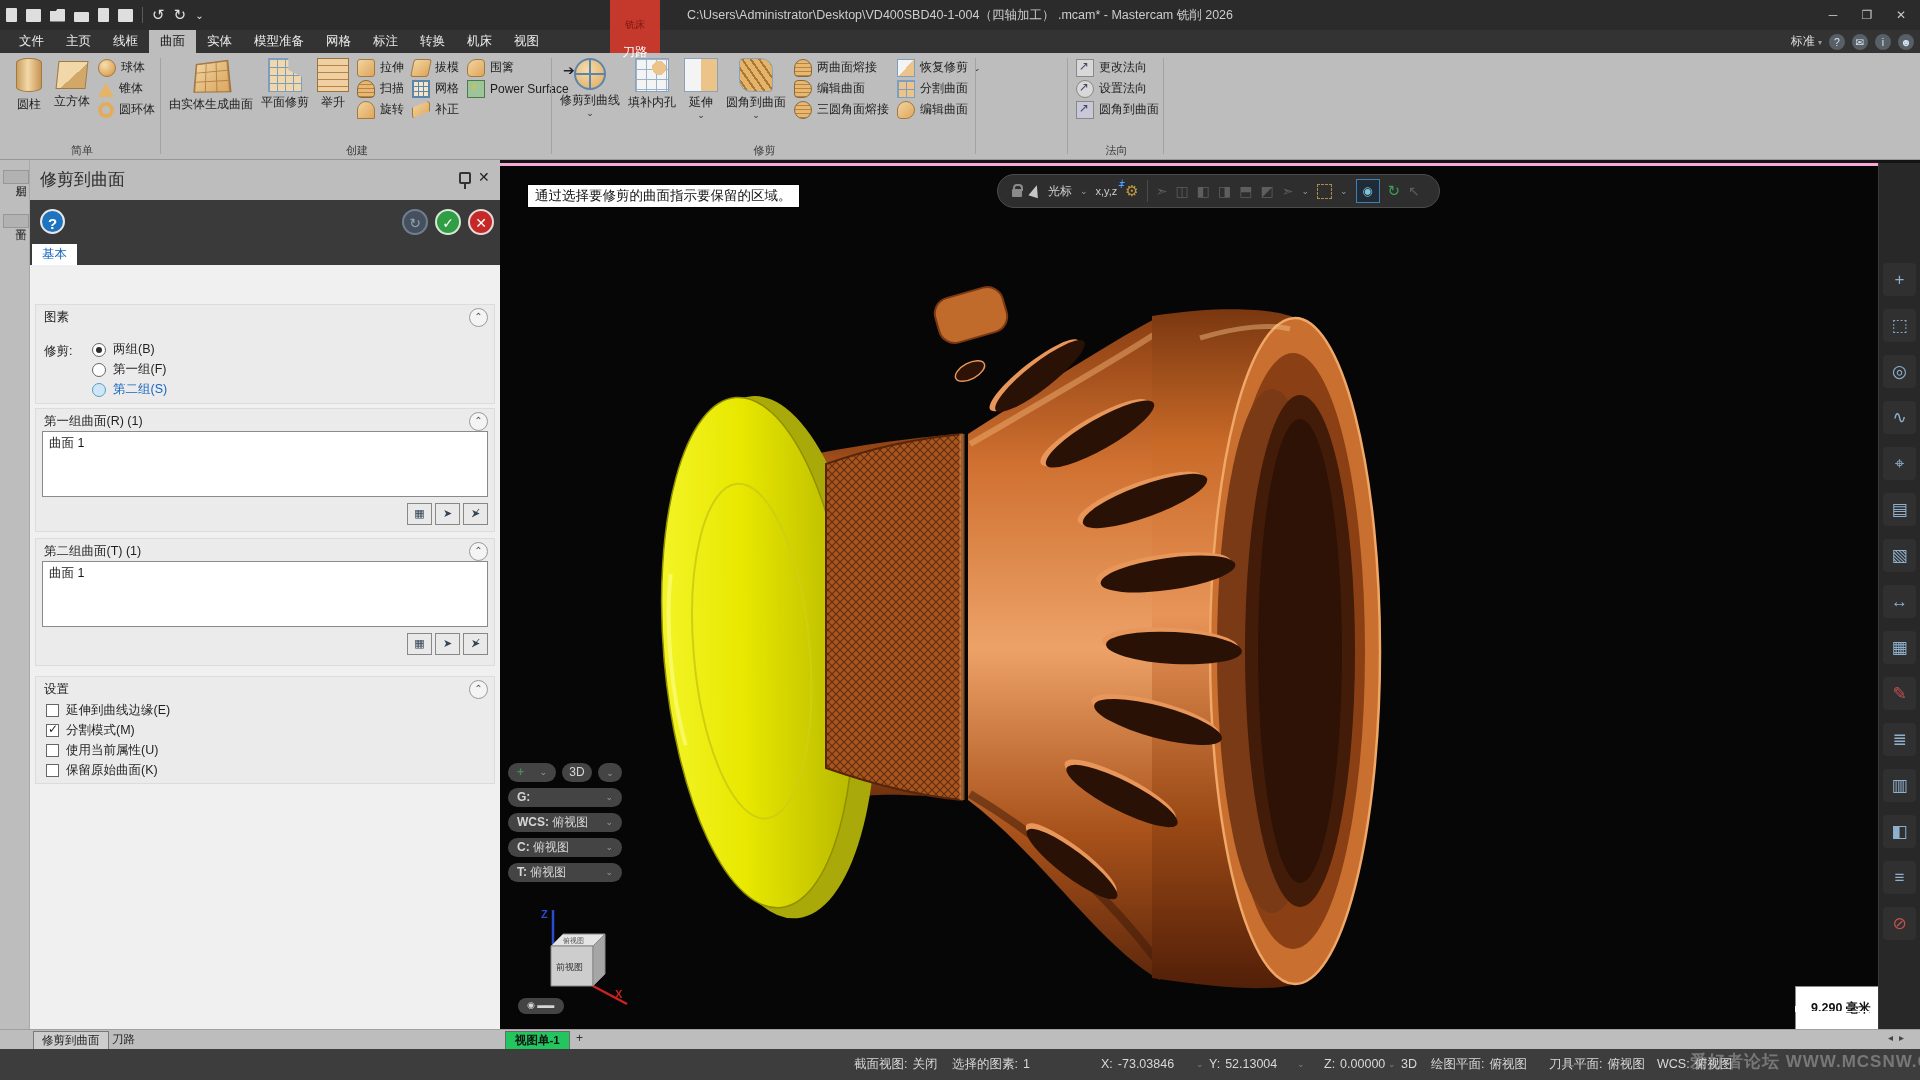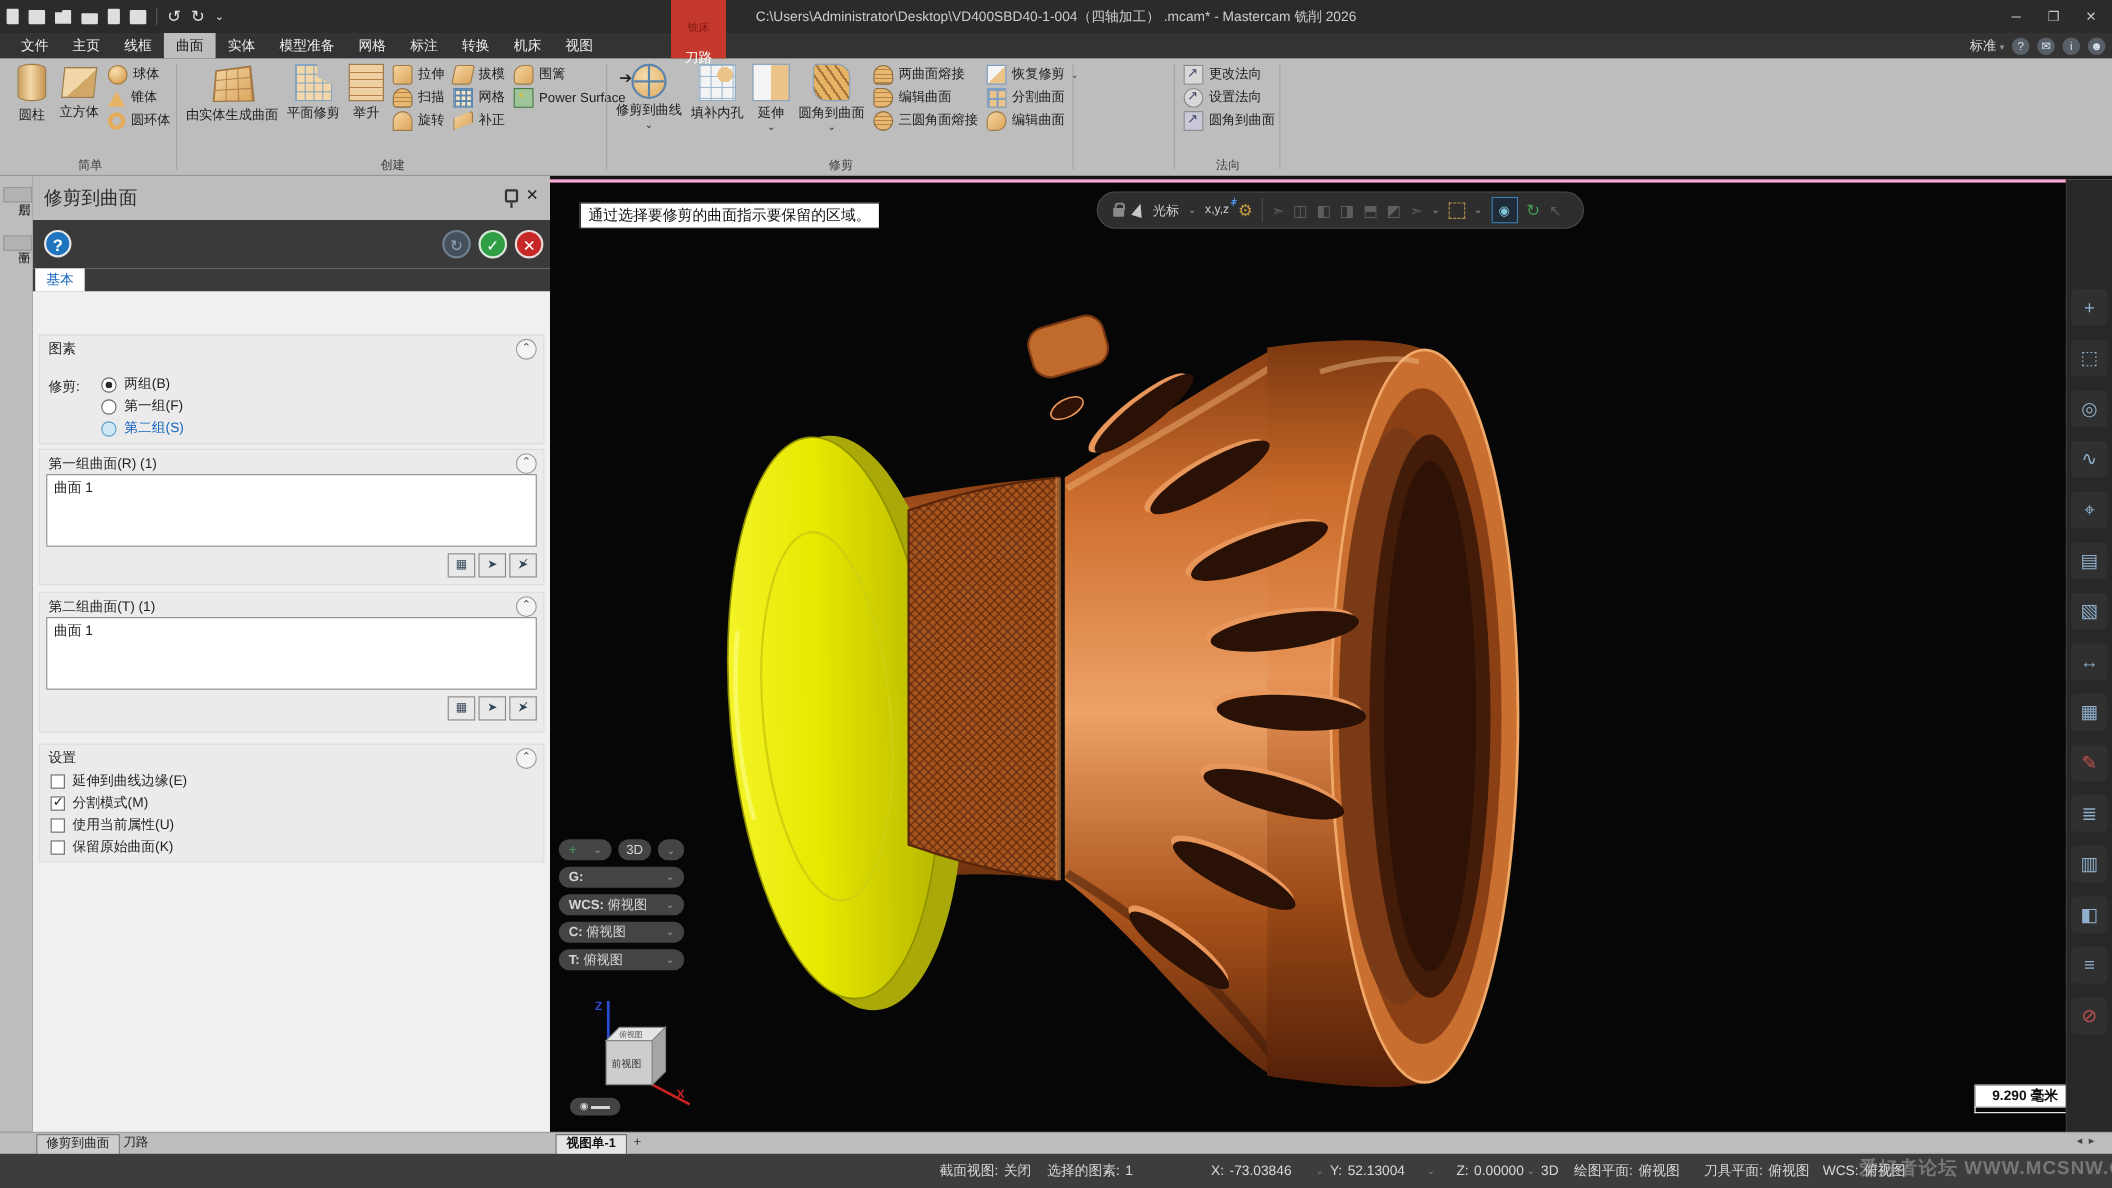--- a/index.html
+++ b/index.html
@@ -132,28 +132,28 @@
   .ssep{width:1px;height:22px;background:#4b4b4b;}
   .dis{color:#5e5e5e;font-size:14px;}
   .dashsel{width:13px;height:13px;border:1.5px dashed #b08a4a;}
   .activetool{width:24px;height:24px;border:1.5px solid #3e7fb5;background:#1f2b36;color:#7fc4d8;font-size:12px;text-align:center;line-height:22px;box-sizing:border-box;}
   .grn{color:#3f9e54;font-size:15px;}
   #tooltip{left:2px;top:180px;width:412px;background:#f7f7f7;border:1px solid #a8a8a8;box-shadow:2px 2px 5px rgba(0,0,0,.6);padding:4px 8px 7px;box-sizing:border-box;}
   #tooltip .tt{font-size:12.5px;font-weight:bold;color:#111;}
   #tooltip .tb{font-size:12px;color:#222;margin-top:5px;}
   .pill{position:absolute;background:rgba(74,74,74,.92);border-radius:10px;color:#d6d6d6;font-size:12px;line-height:19px;padding:0 9px;height:19px;box-sizing:border-box;white-space:nowrap;}
   .pill .pc{float:right;color:#9a9a9a;font-size:9px;margin-left:6px;}
-  #scalechip{left:1295px;top:820px;width:90px;background:#fff;color:#111;font-size:12.5px;font-weight:bold;text-align:center;padding:1px 0;border:1px solid #888;}
+  #scalechip{left:1295px;top:820px;width:90px;background:#fff;color:#111;font-size:12.5px;font-weight:bold;text-align:center;padding:13px 0;border:1px solid #888;}
   #scaleline{left:1295px;top:840px;width:120px;height:5px;border-left:1px solid #fff;border-bottom:1px solid #fff;}
   
   #righttb{left:1878px;top:163px;width:42px;height:866px;background:#282828;border-left:1px solid #3a3a3a;box-sizing:border-box;}
   .rtbtn{position:absolute;left:4px;width:33px;height:33px;border-radius:4px;background:#303030;text-align:center;line-height:33px;font-size:17px;}
   
   #sheetbar{left:500px;top:1029px;width:1420px;height:20px;background:#bdbdbd;border-top:1px solid #a0a0a0;box-sizing:border-box;}
-  #sheettab{position:absolute;left:5px;top:1px;height:17px;line-height:16px;background:#e5e5e5;border:1px solid #6a6a6a;font-size:11.5px;font-weight:bold;color:#111;padding:0 9px;}
+  #sheettab{position:absolute;left:5px;top:1px;height:17px;line-height:16px;background:#22c55e;border:1px solid #6a6a6a;font-size:11.5px;font-weight:bold;color:#111;padding:0 9px;}
   #sheetadd{position:absolute;left:76px;top:1px;font-size:12px;color:#333;}
   #sheetnav{position:absolute;right:10px;top:2px;font-size:10px;color:#444;letter-spacing:6px;}
   #statusbar{left:0;top:1049px;width:1920px;height:31px;background:#3d3d3d;}
   .stitem{position:absolute;top:0;height:31px;line-height:31px;font-size:12.5px;color:#d8d8d8;white-space:nowrap;}
   .stitem .v{margin-left:5px;}
   .stchev{position:absolute;top:0;height:31px;line-height:31px;color:#808080;font-size:9px;}
   #watermark{position:absolute;left:1690px;top:1px;font-size:17px;font-weight:bold;color:rgba(215,215,215,.38);white-space:nowrap;letter-spacing:1px;}
 </style>
 </head>
 <body>

